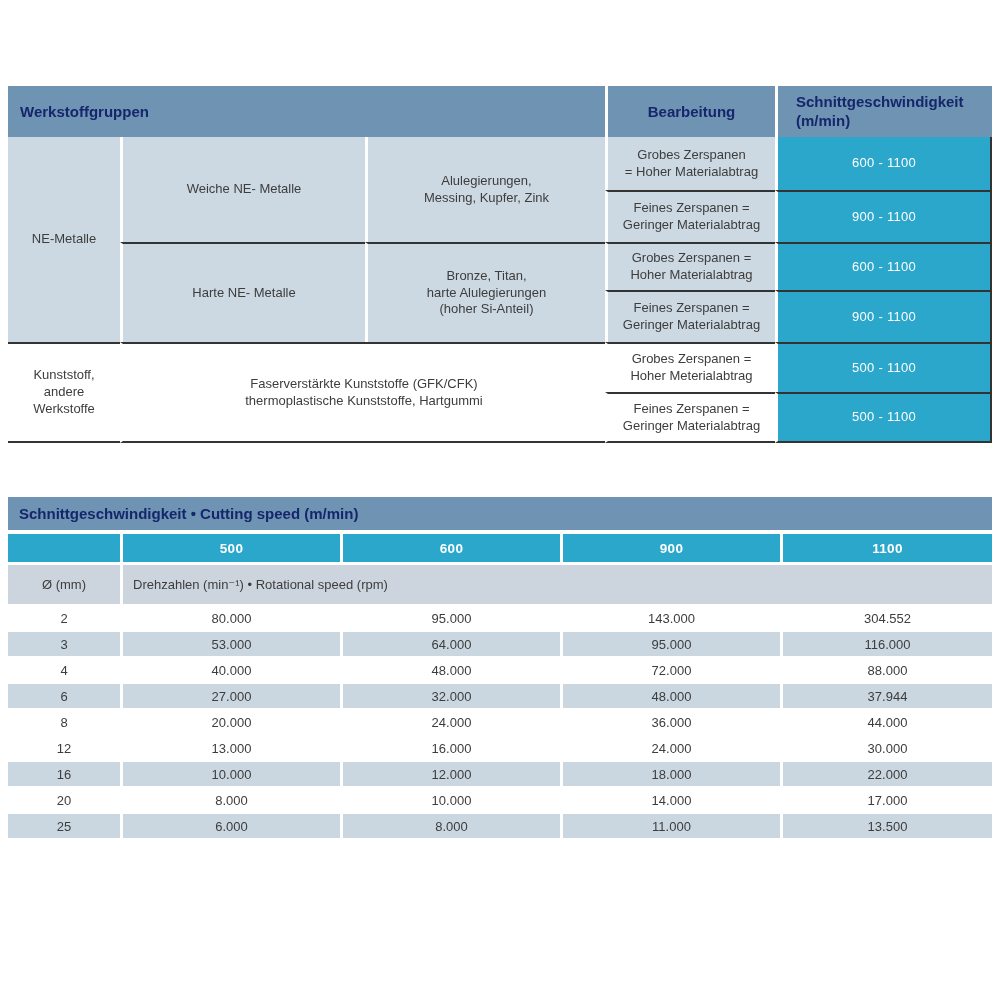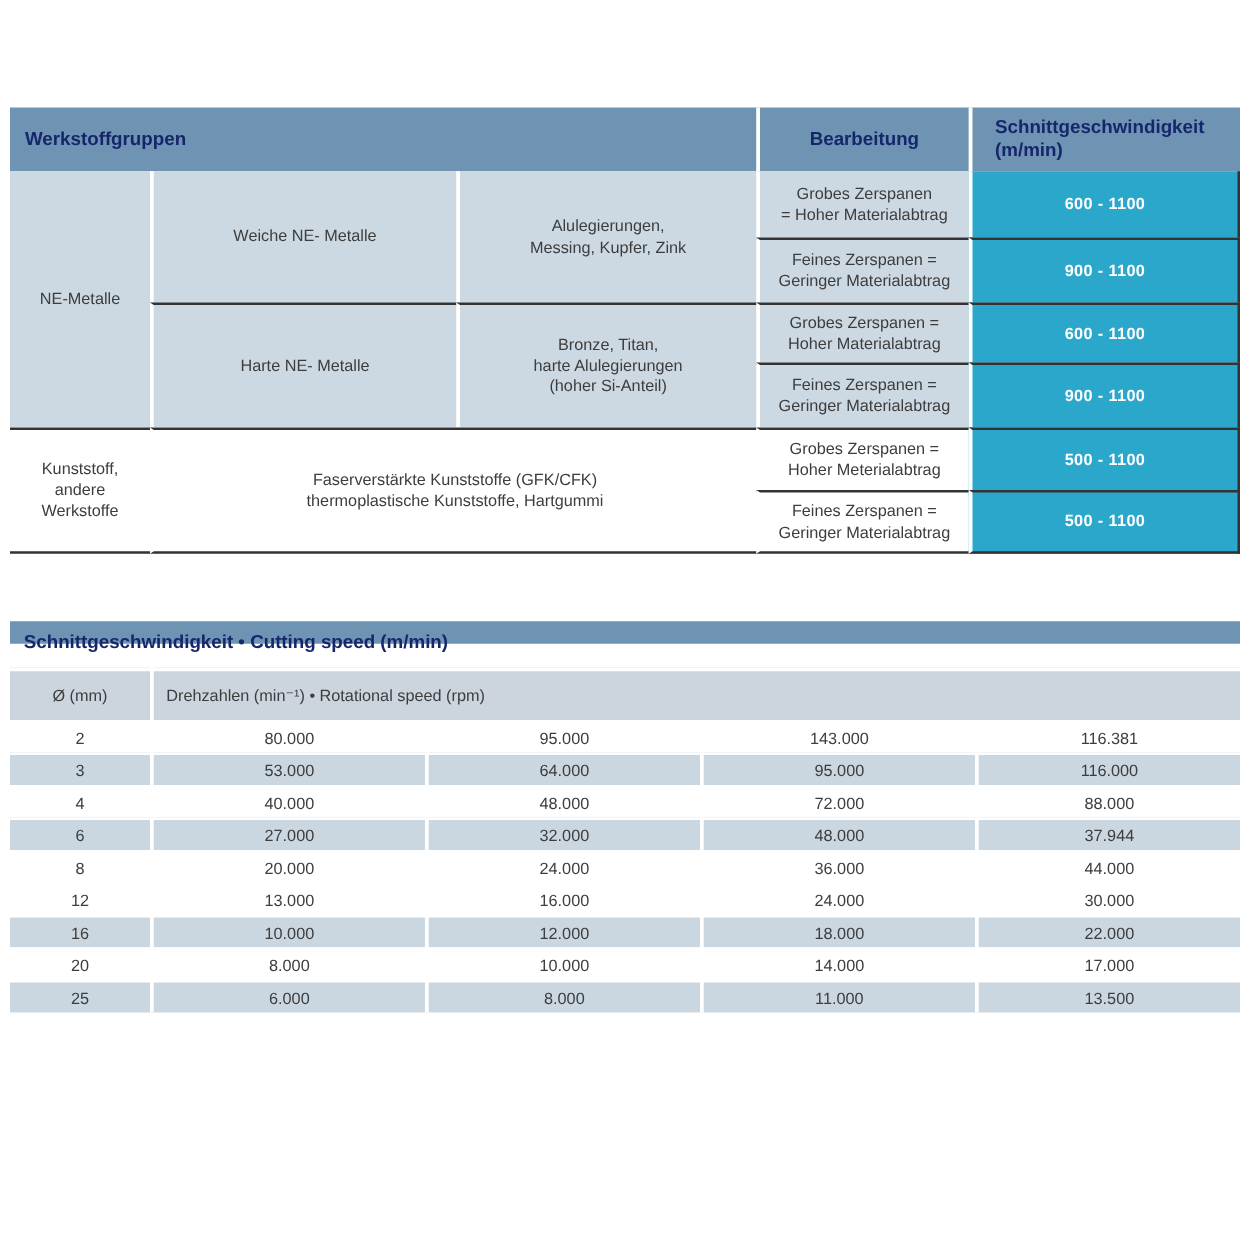--- a/index.html
+++ b/index.html
@@ -27,34 +27,34 @@
     color: #16266b;
     font-weight: bold; font-size: 15px;
   }
   .t1 th.h-left  { text-align: left; padding-left: 12px; }
   .t1 th.h-right { text-align: left; padding-left: 18px; line-height: 1.25; }
   .bg-blue  { background: #cdd9e2; }
   .bg-white { background: #ffffff; }
   .op { font-size: 12.5px; }
   .speed {
     background: #2aa7cb; color: #ffffff;
-    font-weight: bold; font-size: 14.5px;
+    font-weight: normal; font-size: 14.5px;
     letter-spacing: 0.3px;
   }
   .gapL  { border-left: 3px solid #ffffff; }
   .darkT { border-top: 2px solid #333333; }
   .darkB { border-bottom: 2px solid #333333; }
   .darkR { border-right: 2px solid #333333; }
   .h53 { height: 53px; } .h52 { height: 52px; } .h48 { height: 48px; }
   .h50 { height: 50px; } .h51 { height: 51px; }
 
   
   .t2-title {
     position: absolute; left: 8px; top: 497px;
-    width: 984px; height: 18px; box-sizing: border-box;
+    width: 984px; height: 33px; box-sizing: border-box;
     background: #6f93b3; color: #16266b;
     font-weight: bold; font-size: 15px;
     line-height: 33px; padding-left: 11px;
   }
   .t2 { position: absolute; left: 8px; top: 534px; width: 984px; }
   .t2 td {
     padding: 0; margin: 0;
     vertical-align: middle; text-align: center;
     font-size: 13px; box-sizing: border-box;
   }
@@ -146,31 +146,38 @@
 
   <table class="t2">
     <colgroup>
       <col style="width:112px">
         <col style="width:220px">
         <col style="width:220px">
       <col style="width:220px">
         <col style="width:212px">
     </colgroup>
     <tbody>
+        <tr>
+      <td class="cyan-h"></td>
+      <td class="cyan-h gapL">500</td>
+      <td class="cyan-h gapL">600</td>
+      <td class="cyan-h gapL">900</td>
+      <td class="cyan-h gapL">1100</td>
+    </tr>
     <tr class="sub">
       <td>Ø (mm)</td>
       <td class="rpm gapL" colspan="4">Drehzahlen (min⁻¹) • Rotational speed (rpm)</td>
     </tr>
 
     <tr class="data first odd">
       <td>2</td>
       <td class="gapL">80.000</td>
       <td class="gapL">95.000</td>
       <td class="gapL">143.000</td>
-      <td class="gapL">116.381</td>
+      <td class="gapL">304.552</td>
     </tr>
     <tr class="data even">
       <td>3</td>
       <td class="gapL">53.000</td>
       <td class="gapL">64.000</td>
       <td class="gapL">95.000</td>
       <td class="gapL">116.000</td>
     </tr>
     <tr class="data odd">
       <td>4</td>

